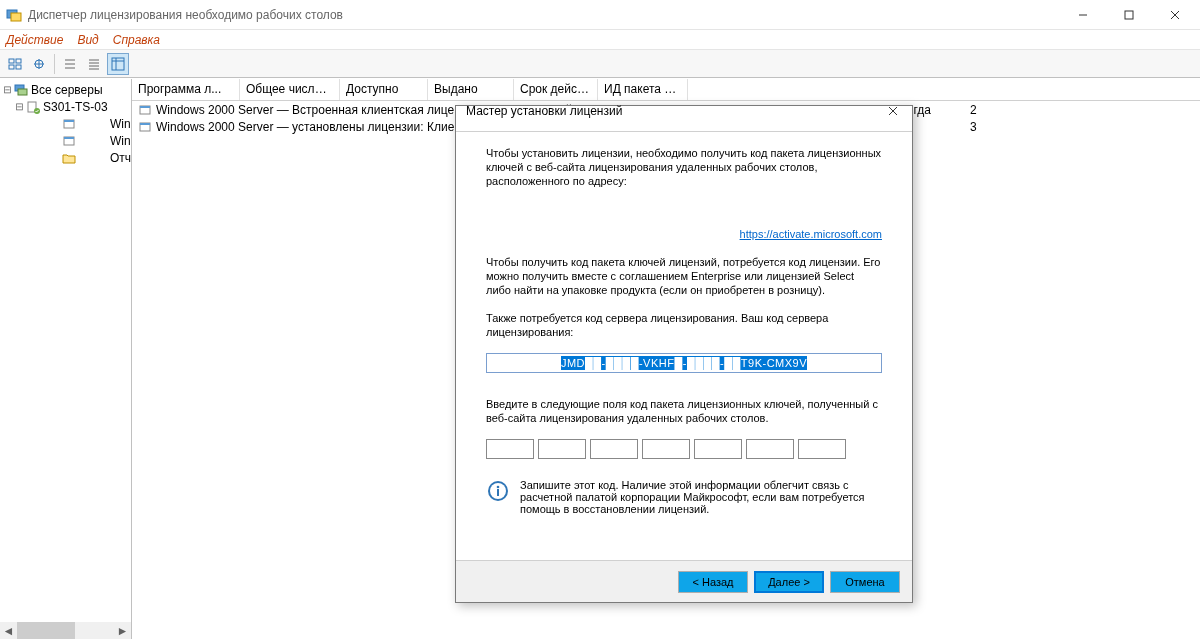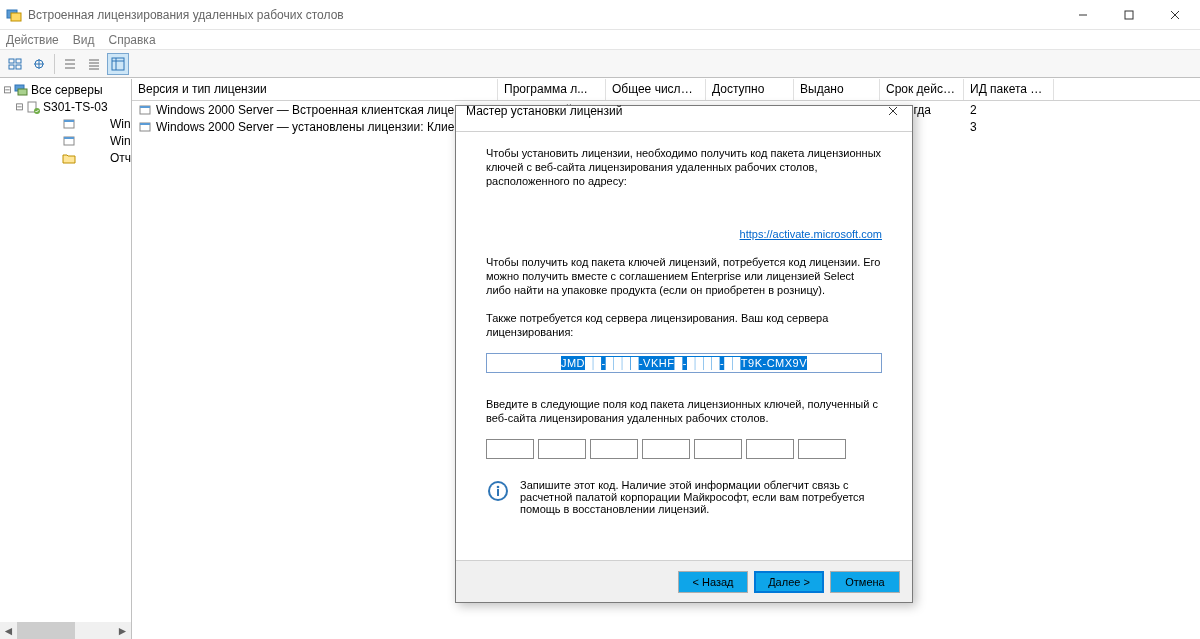--- a/index.html
+++ b/index.html
@@ -36,21 +36,21 @@
   
   .menubar {
     height: 20px;
     display: flex;
     align-items: center;
     padding: 0 6px;
     gap: 14px;
     border-bottom: 1px solid #e5e5e5;
     font-size: 12px;
   }
-  .menubar span { color: #737373; }
+  .menubar span { color: #c2410c; font-style: italic; }
   
   .toolbar {
     height: 28px;
     display: flex;
     align-items: center;
     padding: 0 4px;
     gap: 2px;
     border-bottom: 1px solid #c0c0c0;
     background: #f7f7f7;
   }
@@ -219,21 +219,21 @@
 </head>
 <body>
 
 <div class="titlebar">
   <span class="app-icon">
     <svg viewBox="0 0 16 16">
         <rect x="1" y="3" width="10" height="8" fill="#5b9bd5" stroke="#2e75b6"></rect>
         <rect x="5" y="6" width="10" height="8" fill="#ffd966" stroke="#bf9000"></rect>
       </svg>
   </span>
-  <span class="title">Встроенная лицензирования удаленных рабочих столов</span>
+  <span class="title">Диспетчер лицензирования необходимо рабочих столов</span>
   <div class="win-buttons">
     <div class="win-btn">
         <svg width="10" height="10" viewBox="0 0 10 10">
           <line x1="1" y1="5" x2="9" y2="5" stroke="#333"></line>
         </svg>
       </div>
     <div class="win-btn">
         <svg width="10" height="10" viewBox="0 0 10 10">
           <rect x="1" y="1" width="8" height="8" fill="none" stroke="#333"></rect>
         </svg>
@@ -350,21 +350,20 @@
       <div class="arrow">◄</div>
       <div class="track">
           <div class="thumb"></div>
         </div>
       <div class="arrow">►</div>
     </div>
   </div>
 
   <div class="listpane">
     <div class="cols">
-      <div class="col c0">Версия и тип лицензии</div>
       <div class="col c1">Программа л...</div>
       <div class="col c2">Общее число ...</div>
       <div class="col c3">Доступно</div>
       <div class="col c4">Выдано</div>
       <div class="col c5">Срок действия</div>
       <div class="col c6">ИД пакета кл...</div>
     </div>
     <div class="row">
       <div class="cell first c0">
           <span class="ricn">

